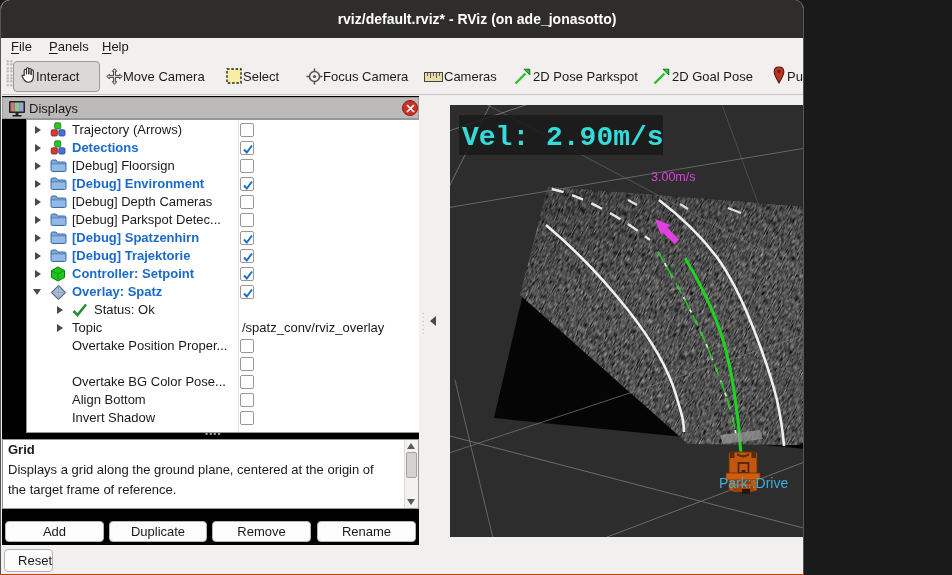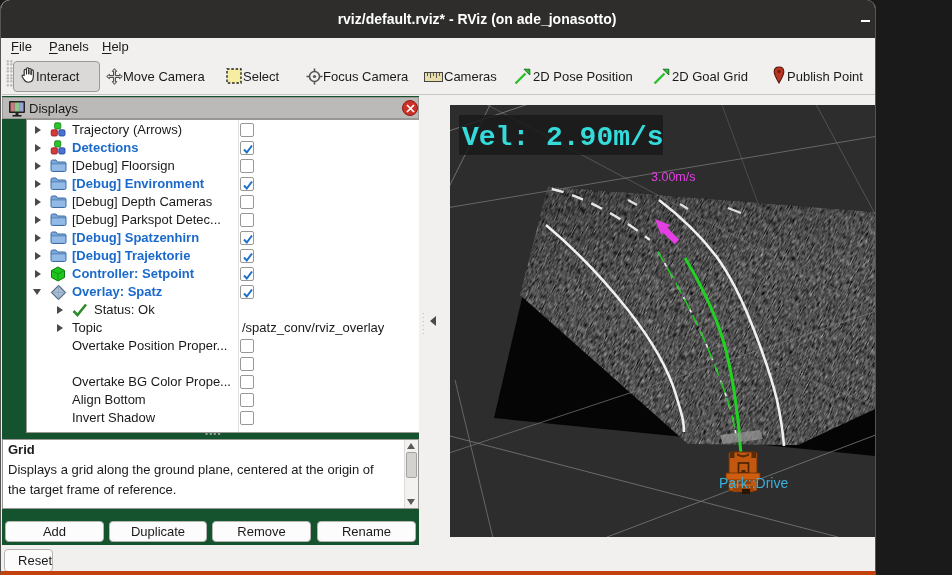--- a/index.html
+++ b/index.html
@@ -1,36 +1,36 @@
 <!DOCTYPE html>
 <html><head>
 <meta charset="utf-8">
 <style>
 * { margin:0; padding:0; box-sizing:border-box; }
 html,body { width:952px; height:575px; background:#1a1a1a; font-family:"Liberation Sans",sans-serif; overflow:hidden; }
-#win { position:absolute; left:0; top:0; width:876px; height:575px; background:#f1f0ef; border-radius:9px 9px 0 0; overflow:hidden; border-left:1px solid #555; border-right:1px solid #555; border-bottom:4px solid #c2410c;}
+#win { position:absolute; left:0; top:0; width:804px; height:575px; background:#f1f0ef; border-radius:9px 9px 0 0; overflow:hidden; border-left:1px solid #555; border-right:1px solid #555; border-bottom:1px solid #c2410c;}
 
 #titlebar { position:absolute; left:0; top:0; width:952px; height:38px; background:#2e2d2b; border-radius:9px 9px 0 0; }
 #title { position:absolute; left:0; top:11px; width:952px; text-align:center; color:#fff; font-size:14px; font-weight:bold; }
 #btn-min { position:absolute; left:860px; top:20px; width:9px; height:2px; background:#fff; }
 #btn-max { position:absolute; left:894px; top:15px; width:9px; height:8px; border:1.5px solid #fff; }
 #btn-close { position:absolute; left:924px; top:10px; width:18px; height:18px; border-radius:50%; background:#e95420; color:#fff; }
 #btn-close svg { position:absolute; left:4px; top:4px; }
 
 #menubar { position:absolute; left:1px; top:38px; width:950px; height:18px; background:#f1f0ef; font-size:13px; color:#1a1a1a; }
 #menubar > span { position:absolute; top:1px; }
 .ul { text-decoration:underline; text-underline-offset:2px; }
 
 #toolbar { position:absolute; left:1px; top:56px; width:950px; height:39px; background:#f1f0ef; border-bottom:1px solid #c8c6c4; font-size:13px; color:#1a1a1a; }
 .tbtn { position:absolute; top:13px; white-space:nowrap; }
 .ticon { position:absolute; }
 #interact-box { position:absolute; left:11px; top:5px; width:87px; height:31px; background:#dbd9d7; border:1px solid #9a9895; border-radius:4px; }
 .dots { position:absolute; width:6px; color:#b5b3b0; }
 
-#panel { position:absolute; left:1px; top:96px; width:417px; height:449px; background:#14532d; }
+#panel { position:absolute; left:1px; top:96px; width:417px; height:449px; background:#000000; }
 #phead { position:absolute; left:0px; top:1px; width:417px; height:22px; background:#bcbab8; border:1px solid #9a9895; }
 #phead .t { position:absolute; left:26px; top:3px; font-size:13px; color:#1a1a1a; }
 #pclose { position:absolute; left:399px; top:2px; width:16px; height:16px; border-radius:50%; background:#cc3328; border:1px solid #8c1d14; }
 #tree { position:absolute; left:0px; top:23px; width:417px; height:314px; background:#ffffff; border:1px solid #999793;margin-left:24px; }
 #treeview { position:absolute; left:0; top:0; width:402px; height:312px; overflow:hidden; background:#fff; }
 .row { position:absolute; left:0; width:402px; height:18px; font-size:13px; color:#1a1a1a; }
 .row .txt { position:absolute; top:1px; white-space:nowrap; }
 .row.sel .txt { font-weight:bold; color:#1b6acb; }
 .tri { position:absolute; width:0; height:0; }
 .tri.r { border-left:6px solid #4a4a4a; border-top:4px solid transparent; border-bottom:4px solid transparent; top:5px; }
@@ -101,26 +101,26 @@
     <span class="tbtn" style="left:321px">Focus Camera</span>
     <svg class="ticon" style="left:422px;top:16px" width="19" height="10" viewBox="0 0 19 10">
       <rect x="0.5" y="0.5" width="18" height="9" fill="#e8dca8" stroke="#444" stroke-width="1"></rect>
       <path d="M3.5,1 V4 M6.5,1 V6 M9.5,1 V4 M12.5,1 V6 M15.5,1 V4" stroke="#555" stroke-width="1"></path>
     </svg>
     <span class="tbtn" style="left:442px">Cameras</span>
     <svg class="ticon" style="left:512px;top:11px" width="18" height="18" viewBox="0 0 18 18">
       <path d="M1.5,16.5 L11.5,6.5" stroke="#2fbf2f" stroke-width="2.4"></path>
       <path d="M10,2.2 L15.8,2.2 L15.8,8 Z" fill="#2fbf2f" stroke="#11691a" stroke-width="0.9"></path>
     </svg>
-    <span class="tbtn" style="left:531px">2D Pose Position</span>
+    <span class="tbtn" style="left:531px">2D Pose Parkspot</span>
     <svg class="ticon" style="left:651px;top:11px" width="18" height="18" viewBox="0 0 18 18">
       <path d="M1.5,16.5 L11.5,6.5" stroke="#2fbf2f" stroke-width="2.4"></path>
       <path d="M10,2.2 L15.8,2.2 L15.8,8 Z" fill="#2fbf2f" stroke="#11691a" stroke-width="0.9"></path>
     </svg>
-    <span class="tbtn" style="left:670px">2D Goal Grid</span>
+    <span class="tbtn" style="left:670px">2D Goal Pose</span>
     <svg class="ticon" style="left:771px;top:10px" width="12" height="18" viewBox="0 0 12 18">
       <path d="M6,17 C6,17 1.2,8.8 1.2,5.7 C1.2,2.8 3.2,1 6,1 C8.8,1 10.8,2.8 10.8,5.7 C10.8,8.8 6,17 6,17 Z" fill="#b93722" stroke="#55130a" stroke-width="1.1"></path>
       <circle cx="6" cy="5.5" r="1.8" fill="#7c1b10"></circle>
     </svg>
     <span class="tbtn" style="left:785px">Publish Point</span>
     <svg class="ticon" style="left:885px;top:12px" width="13" height="13" viewBox="0 0 13 13">
       <path d="M4.7,0.5 H8.3 V4.7 H12.5 V8.3 H8.3 V12.5 H4.7 V8.3 H0.5 V4.7 H4.7 Z" fill="#7aa6dd" stroke="#3465a4" stroke-width="1.1"></path>
     </svg>
     <span class="tbtn" style="left:931px;top:11px;font-size:15px;color:#333">»</span>
   </div>
@@ -279,21 +279,21 @@
             <span class="txt" style="left:215px">/spatz_conv/rviz_overlay</span>
           </div>
           <div class="row " style="top:217px">
             <span class="txt" style="left:45px">Overtake Position Proper...</span>
             <div class="cb"></div>
           </div>
           <div class="row " style="top:235px">
             <div class="cb"></div>
           </div>
           <div class="row " style="top:253px">
-            <span class="txt" style="left:45px">Overtake BG Color Prope...</span>
+            <span class="txt" style="left:45px">Overtake BG Color Pose...</span>
             <div class="cb"></div>
           </div>
           <div class="row " style="top:289px">
             <span class="txt" style="left:45px">Invert Shadow</span>
             <div class="cb"></div>
           </div>
           <div class="row " style="top:271px">
             <span class="txt" style="left:45px">Align Bottom</span>
             <div class="cb"></div>
           </div>

